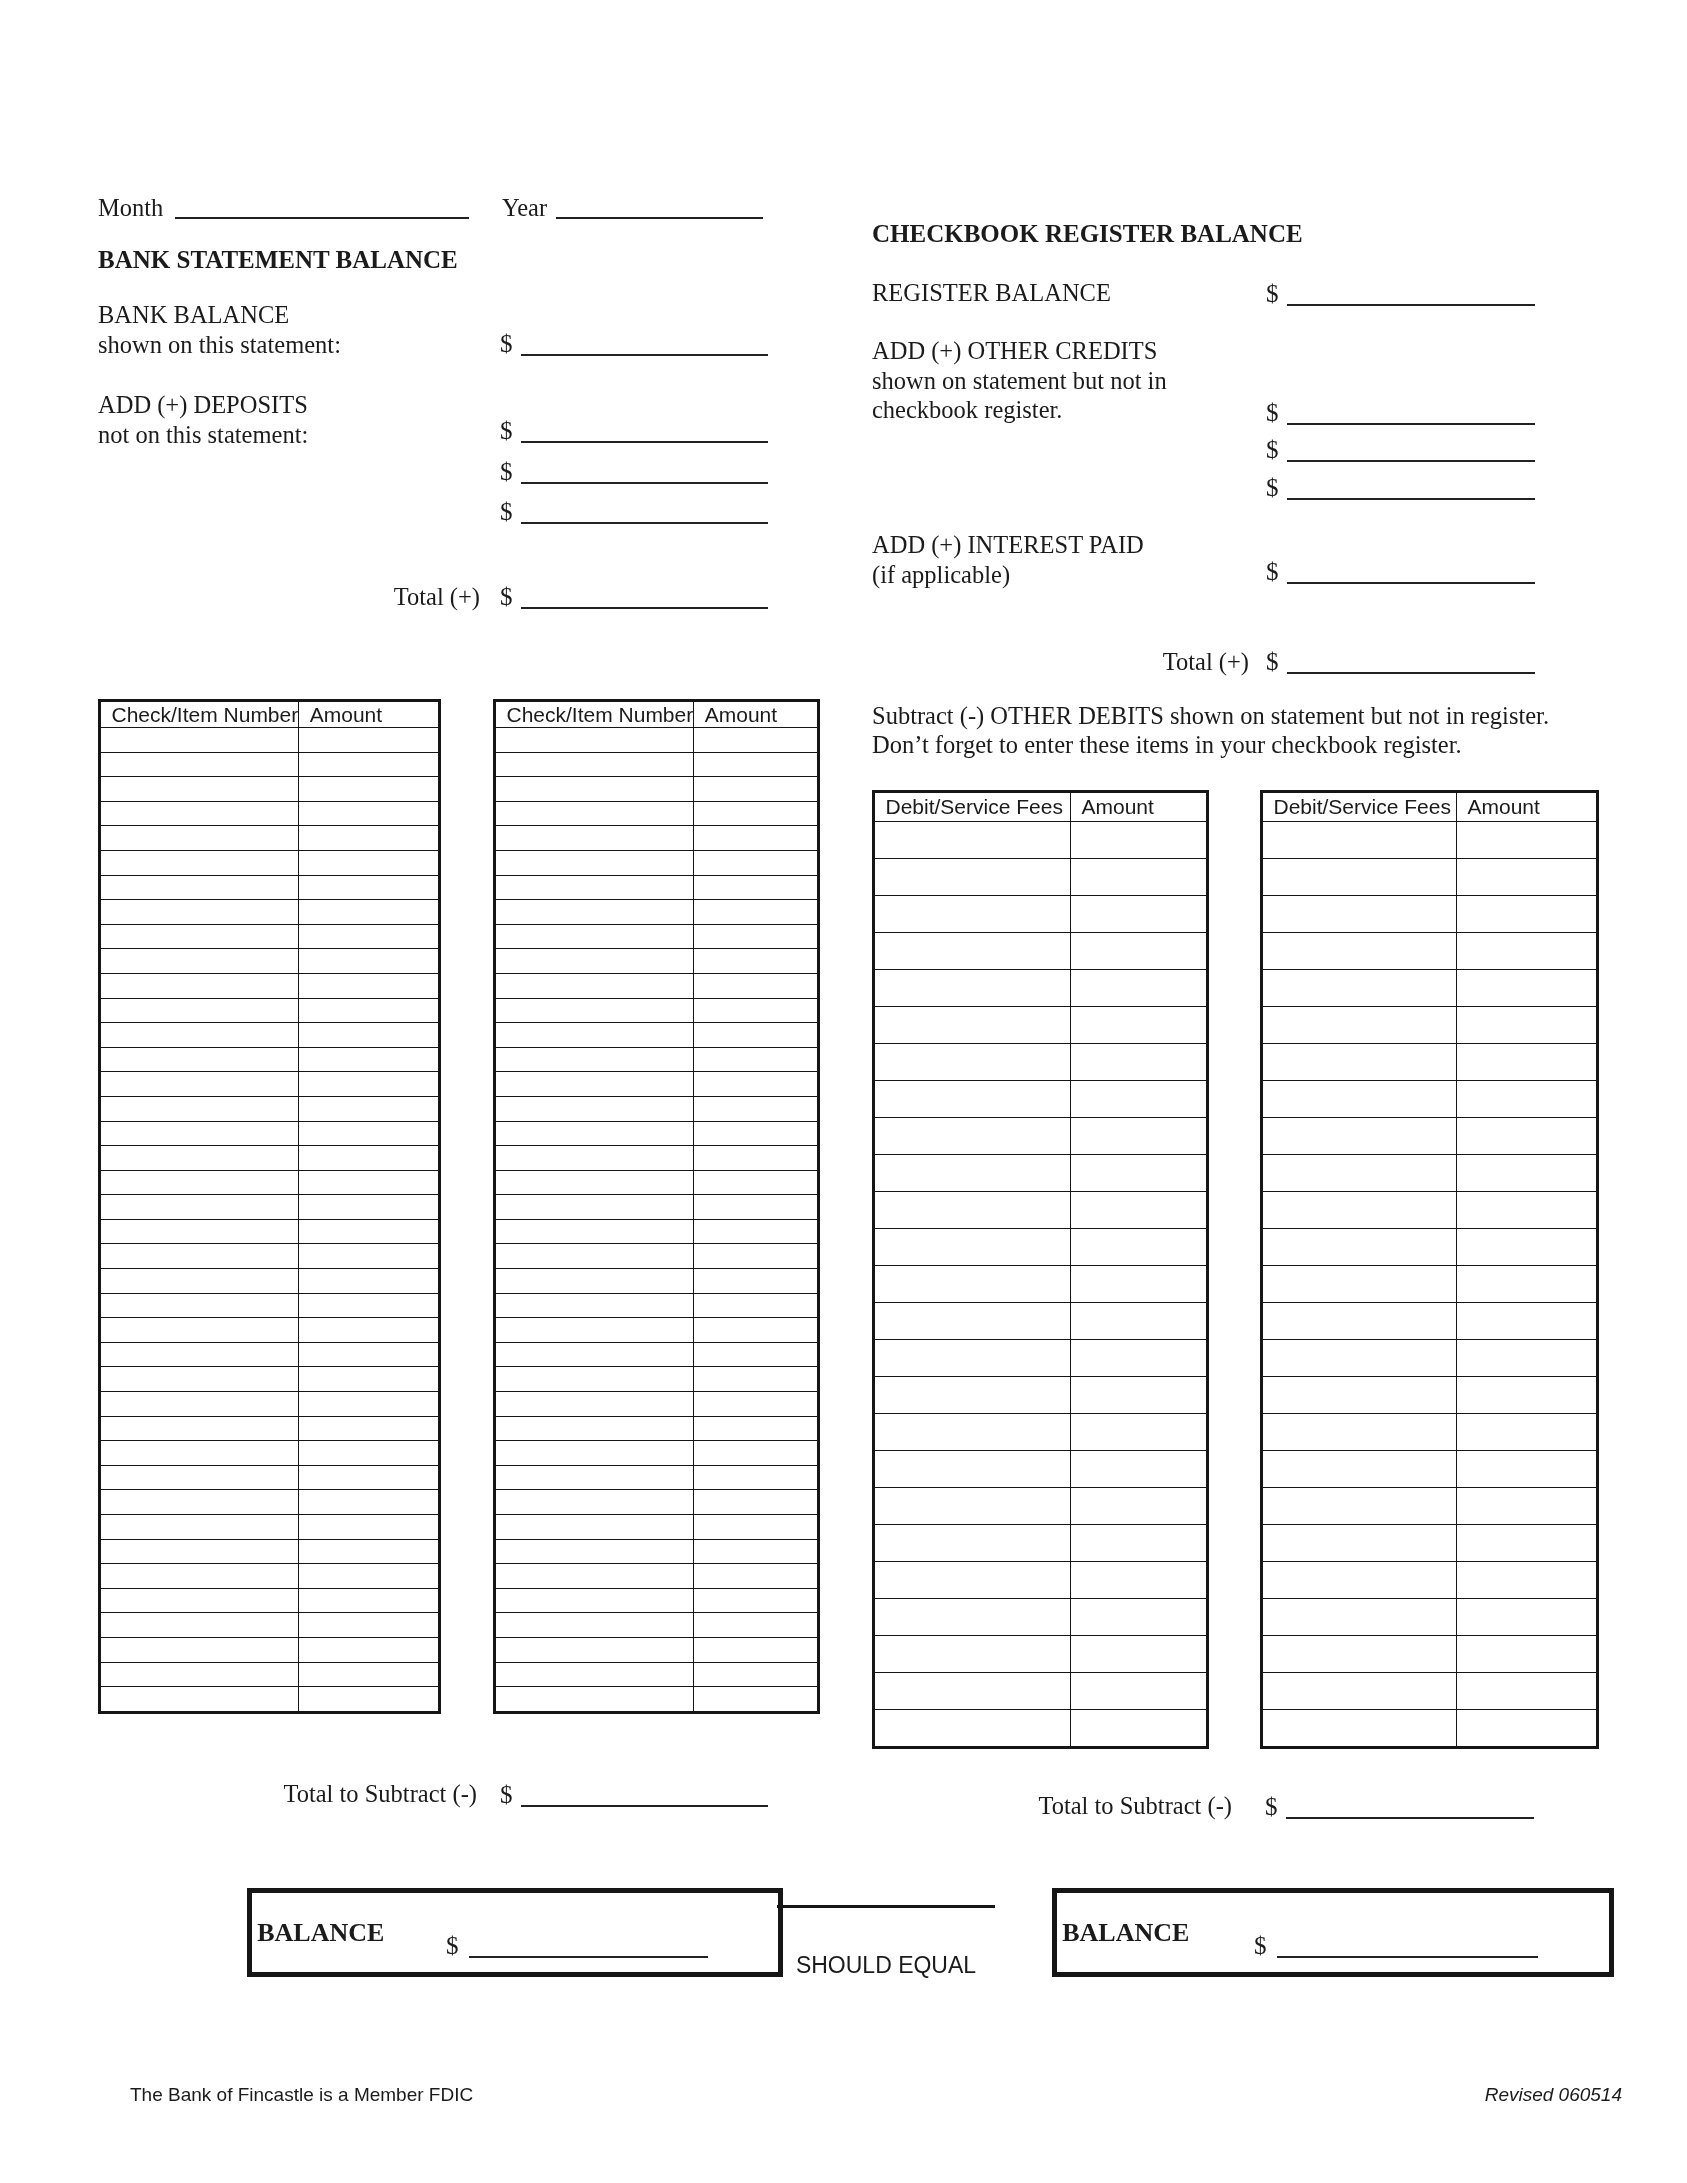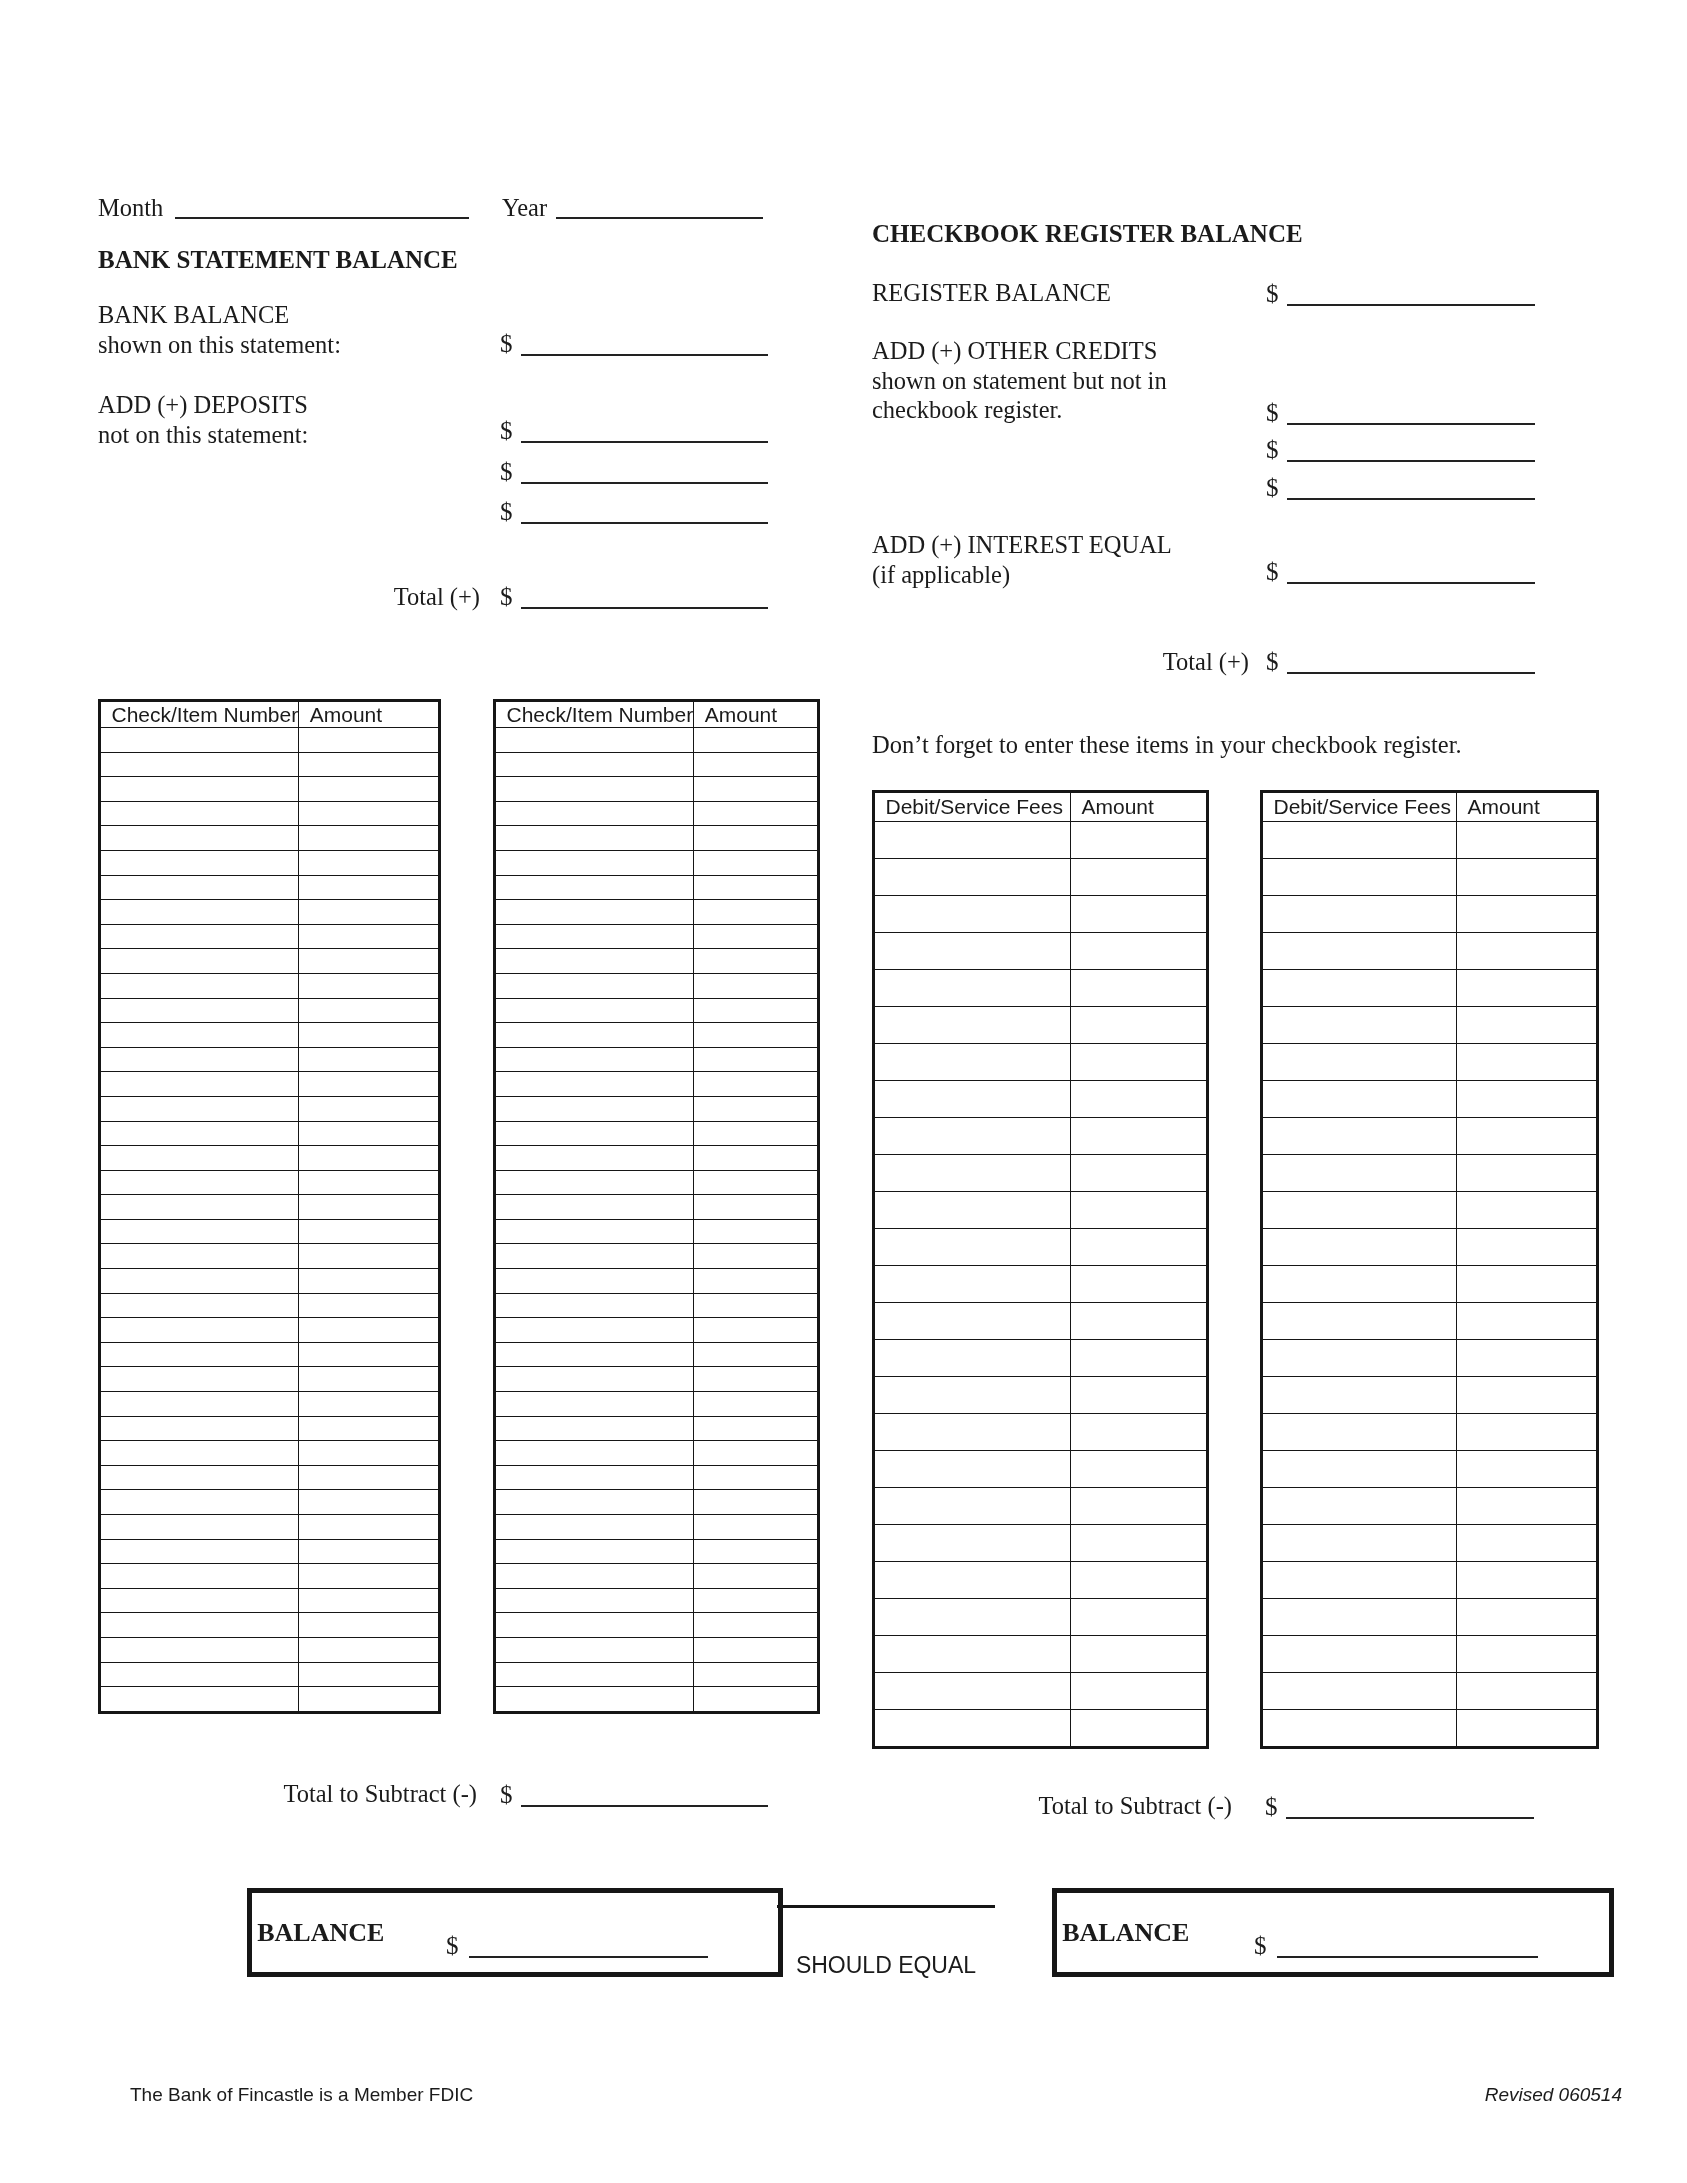--- a/index.html
+++ b/index.html
@@ -450,33 +450,34 @@
   </div>
   <div class="dollar-line" style="left:1266px;top:427px;width:269px;">
     <span class="ds">$</span>
     <span class="fill-line"></span>
   </div>
   <div class="dollar-line" style="left:1266px;top:465px;width:269px;">
     <span class="ds">$</span>
     <span class="fill-line"></span>
   </div>
 
-  <div class="abs body-txt" style="left:872px;top:531px;">ADD (+) INTEREST EQUAL</div>
+  <div class="abs body-txt" style="left:872px;top:531px;">ADD (+) INTEREST PAID</div>
   <div class="abs body-txt" style="left:872px;top:561px;">(if applicable)</div>
   <div class="dollar-line" style="left:1266px;top:549px;width:269px;">
     <span class="ds">$</span>
     <span class="fill-line"></span>
   </div>
 
   <div class="abs body-txt right-align" style="left:1118px;top:648px;width:131px;">Total (+)</div>
   <div class="dollar-line" style="left:1266px;top:639px;width:269px;">
     <span class="ds">$</span>
     <span class="fill-line"></span>
   </div>
 
+  <div class="abs body-txt" style="left:872px;top:702px;">Subtract (-) OTHER DEBITS shown on statement but not in register.</div>
   <div class="abs body-txt" style="left:872px;top:731px;">Don’t forget to enter these items in your checkbook register.</div>
 
   <table class="tbl tbl-large" style="left:872px;top:790px;">
     <colgroup>
         <col style="width:197px;">
         <col style="width:137px;">
       </colgroup>
   <thead>
         <tr>
           <th>Debit/Service Fees</th>

